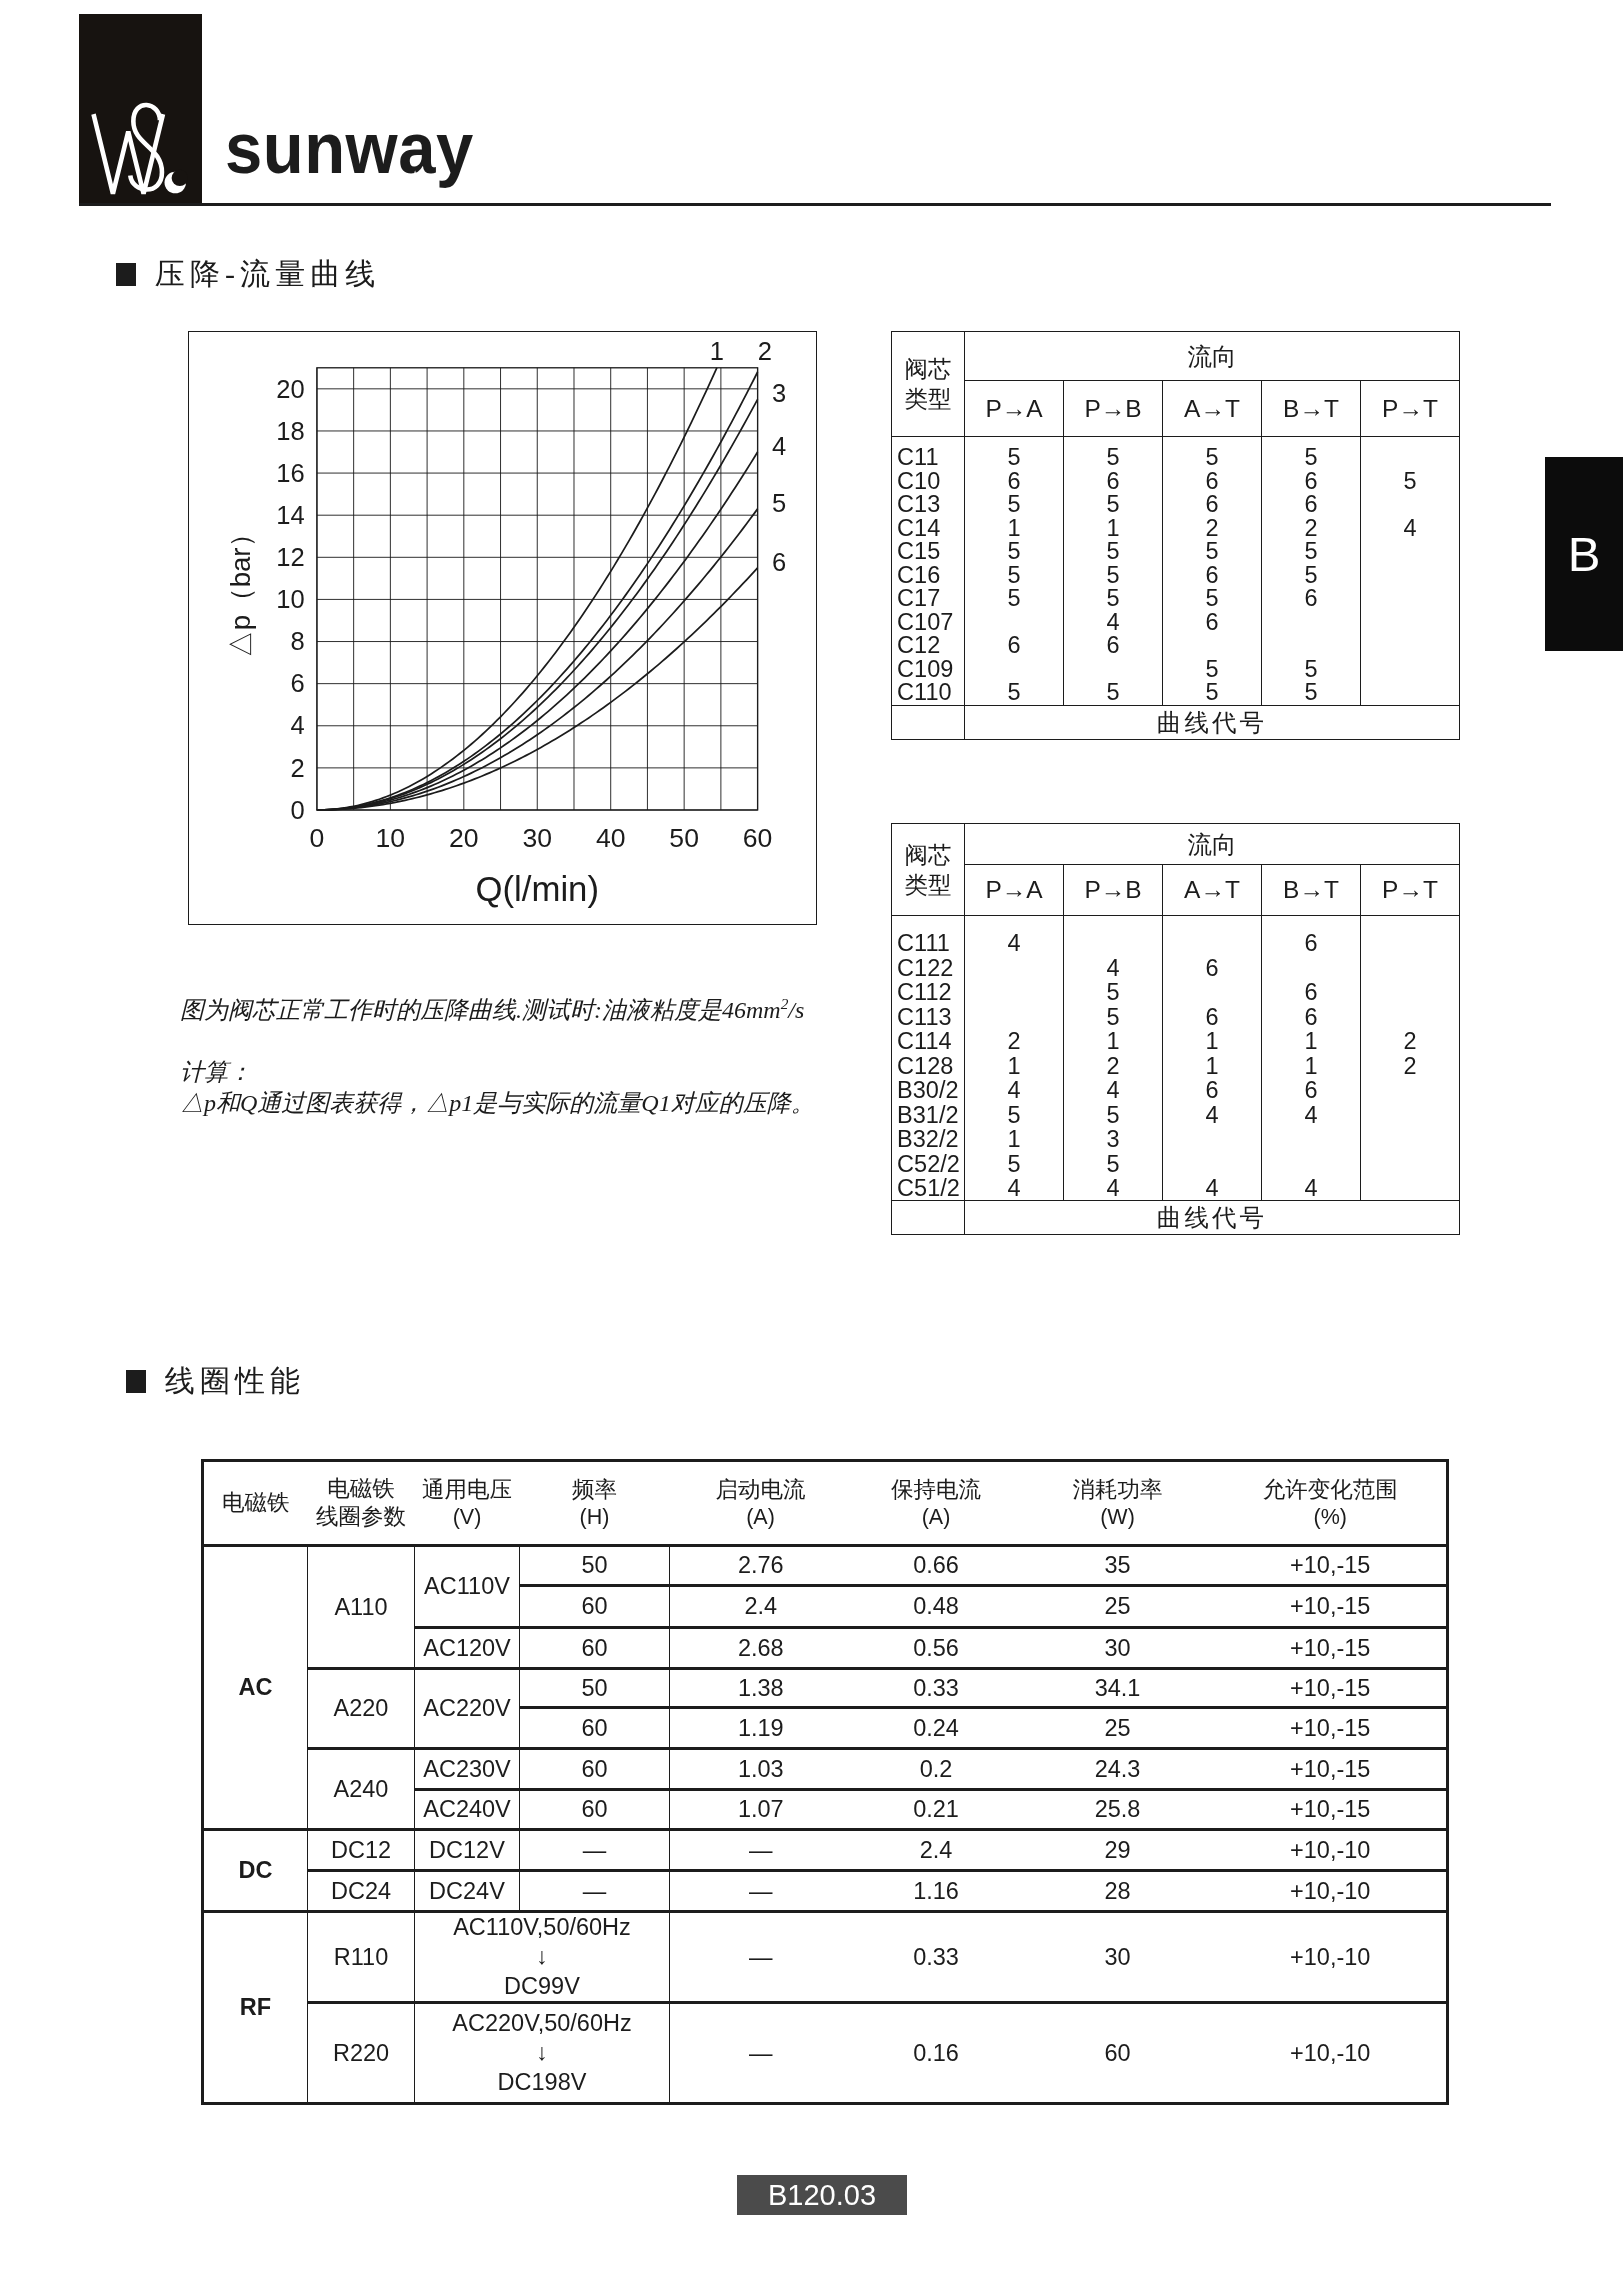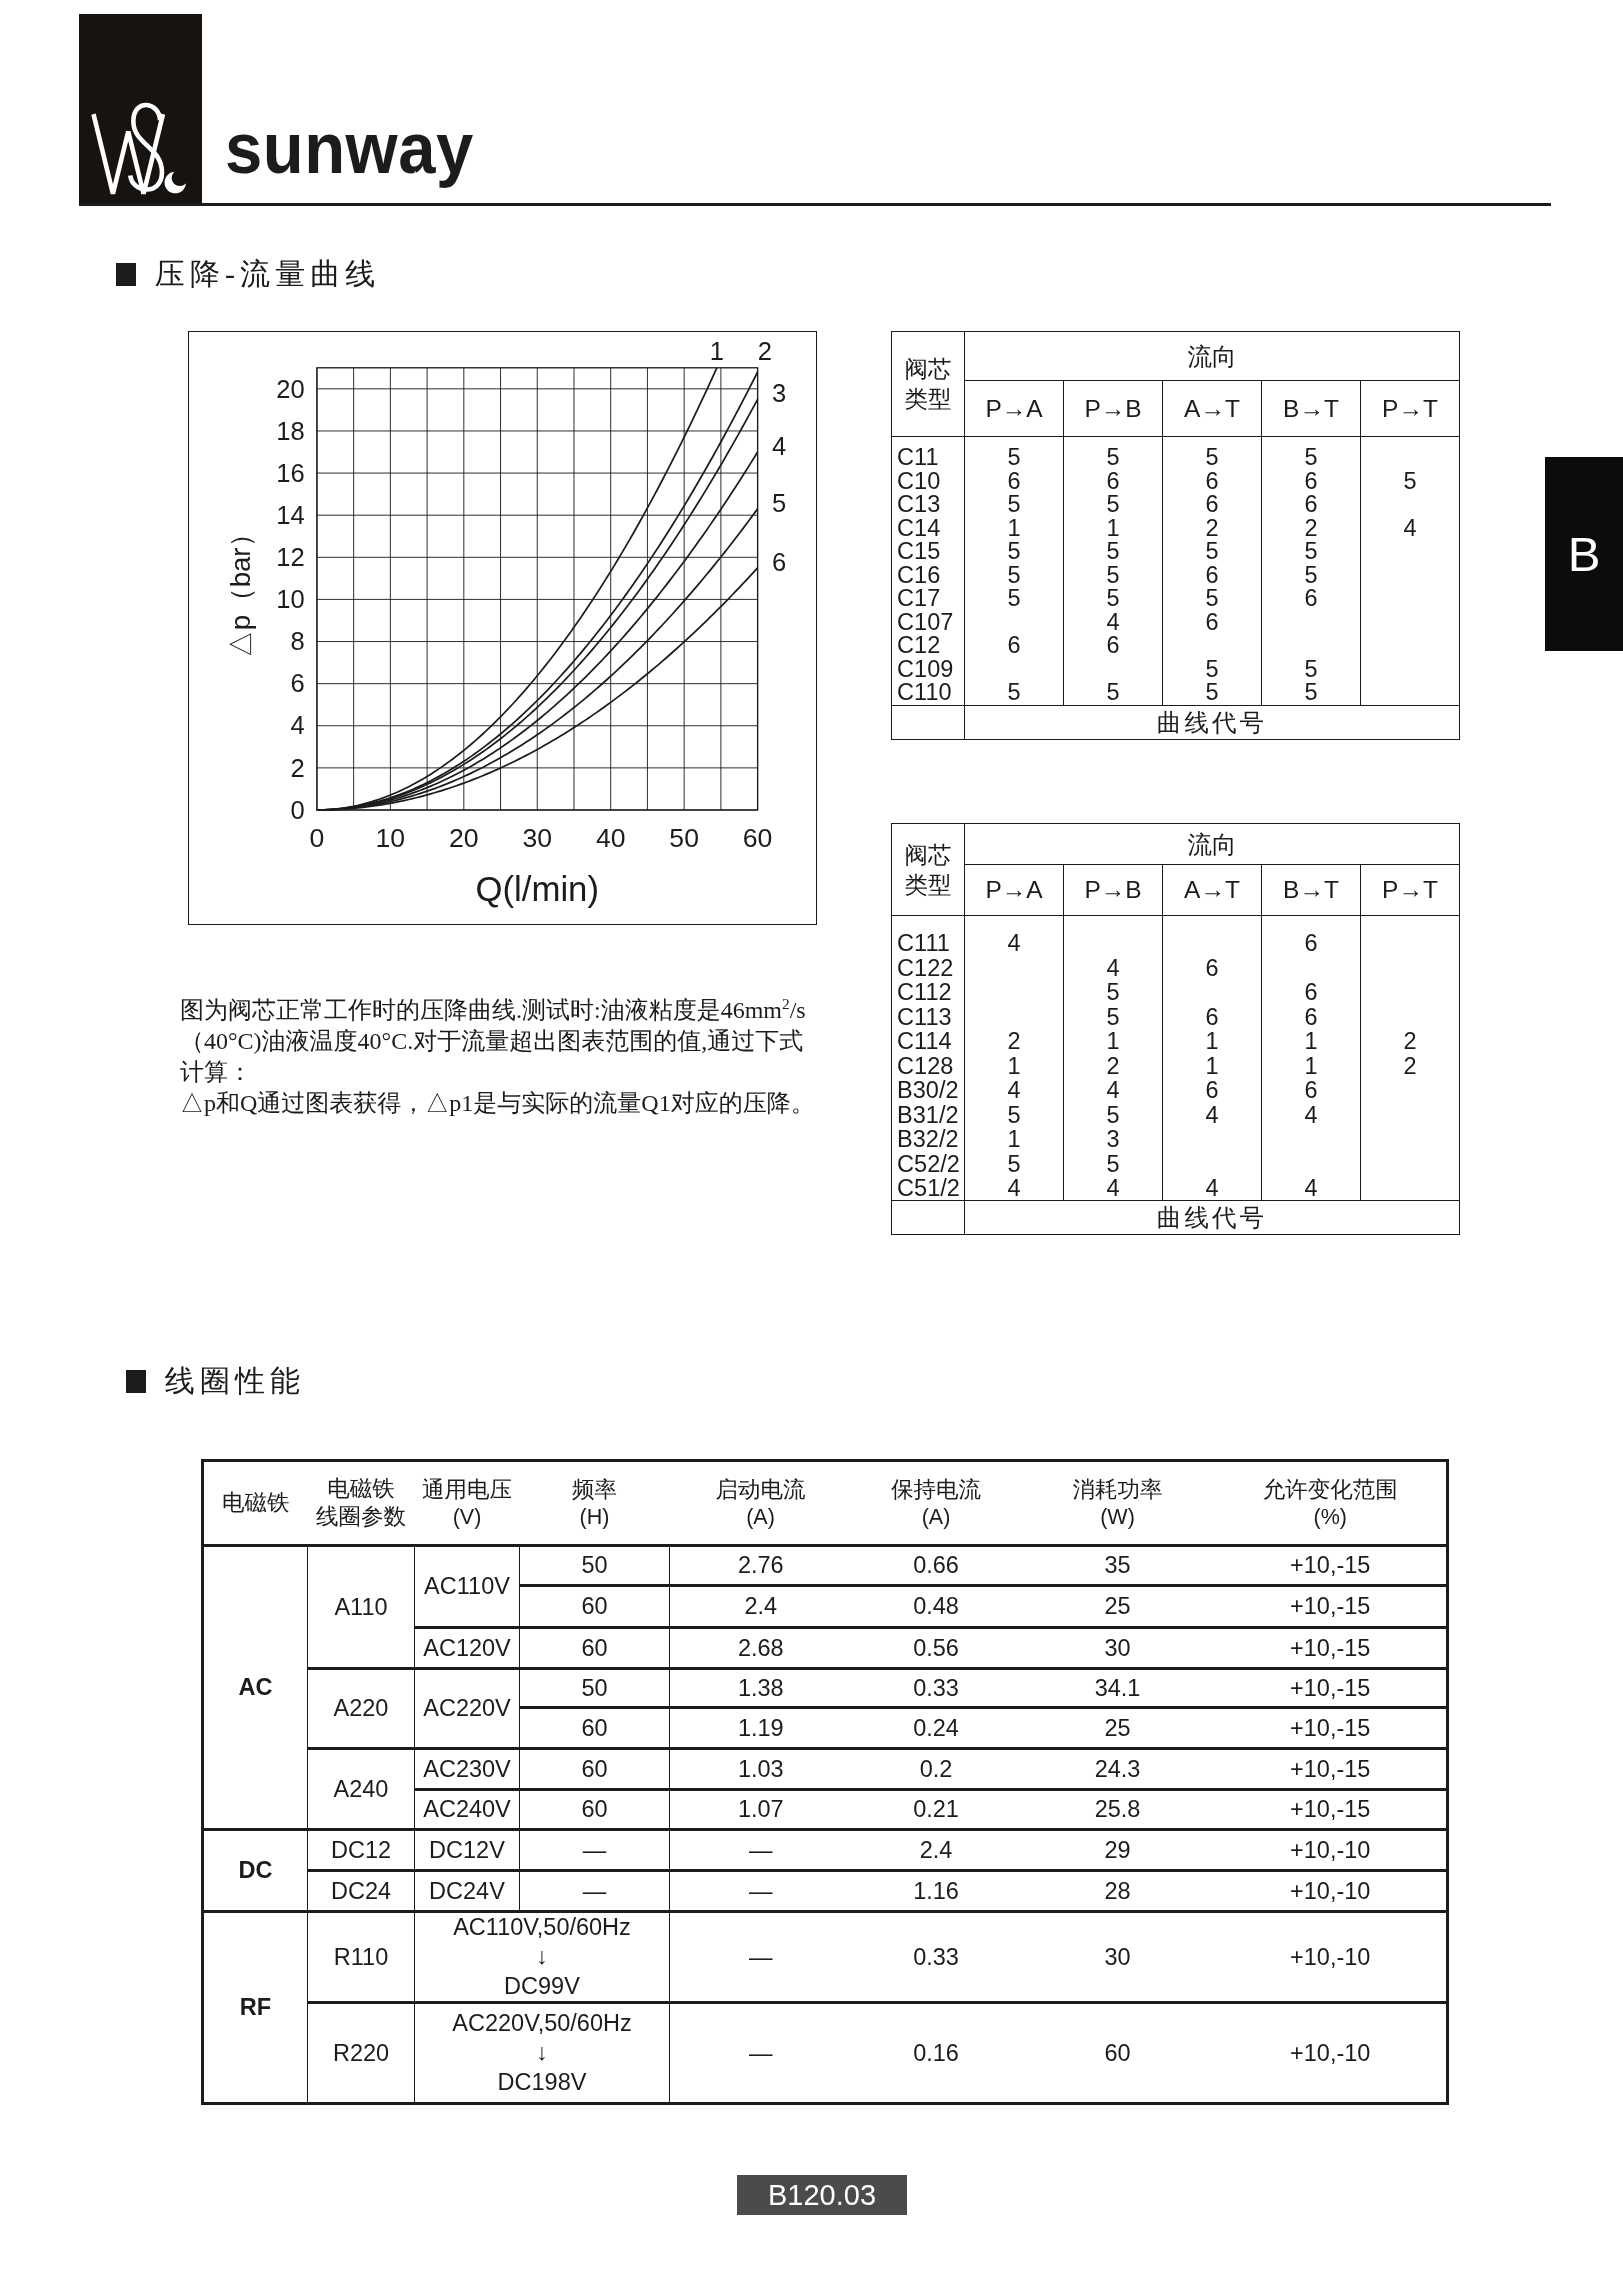--- a/index.html
+++ b/index.html
@@ -45,21 +45,21 @@
   .flow tbody td{font-size:23.5px;text-align:center;vertical-align:bottom;line-height:1.0;}
   .ft-label{text-align:left !important;padding-left:5.1px !important;border-right:1.5px solid #1c1c1c;}
   .ft-val{border-left:1.5px solid #1c1c1c;}
   .ft-footL{border-right:1.5px solid #1c1c1c;border-top:1.5px solid #1c1c1c;}
   .ft-footC{border-top:1.5px solid #1c1c1c;text-align:center;
             font-family:"Liberation Serif",serif;font-size:24.5px;letter-spacing:3.1px;}
   .flow-wrap1 .fh1-h{height:49px;} .flow-wrap1 .fh2-h{height:56px;} .flow-wrap1 .ftf{height:28px;}
   .flow-wrap2 .fh1-h{height:41px;} .flow-wrap2 .fh2-h{height:51px;} .flow-wrap2 .ftf{height:32px;}
 
   
-  .notes{left:180px;top:988px;width:706px;font-size:24px;line-height:31px;}
+  .notes{left:180px;top:988px;width:706px;font-size:24px;line-height:31px;font-style:italic;}
   .notes sup{font-size:15.3px;}
   .formula{margin:19.4px 0 23.5px 0;text-align:center;font-size:28px;
            font-family:"Liberation Sans",sans-serif;}
   .formula sup{font-size:17.4px;}
 
   
   .coil-wrap{left:201px;top:1459px;}
   table.coil{border-collapse:collapse;table-layout:fixed;width:1245px;border:3.1px solid #1c1c1c;}
   .coil th{border-bottom:3.1px solid #1c1c1c;padding:0;font-weight:normal;vertical-align:middle;}
   .coil td{border-top:3.1px solid #1c1c1c;padding:0;text-align:center;vertical-align:middle;
@@ -415,21 +415,21 @@
         <tr class="ftf">
           <td class="ft-footL"></td>
           <td class="ft-footC" colspan="5">曲线代号</td>
         </tr>
       </tfoot>
     </table>
   </div>
 
   <div class="abs notes">
     <div><span>图为阀芯正常工作时的压降曲线.测试时:油液粘度是46mm</span><sup>2</sup><span>/s</span><br>
-      <span>（40°C)油液温度40°C.对于流量超出图表范围的值,通过下式</span><br>
+      <br>
       <span>计算：</span>
     </div>
     <div>△p和Q通过图表获得，△p1是与实际的流量Q1对应的压降。</div>
   </div>
 
   <div class="abs section sec2">
     <span class="bullet"></span>
     <span>线圈性能</span>
   </div>
 

